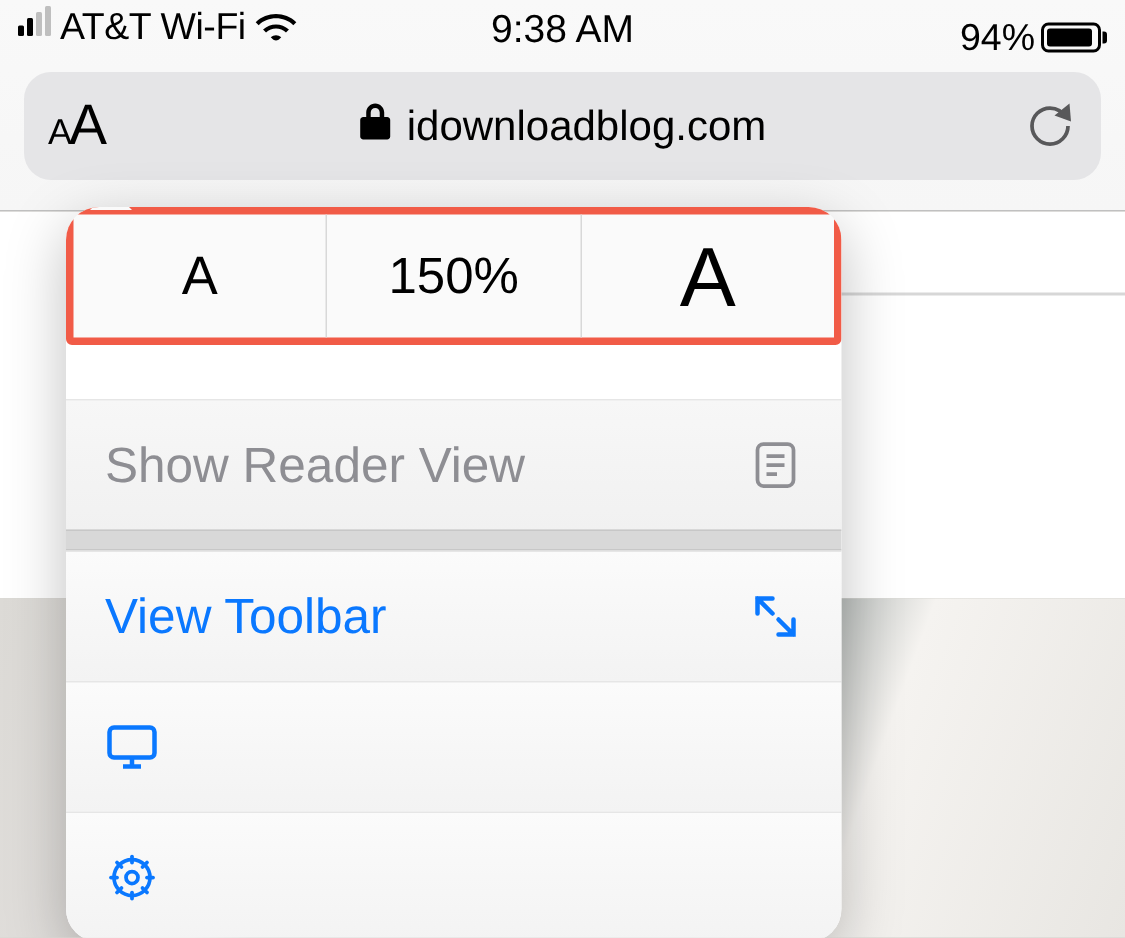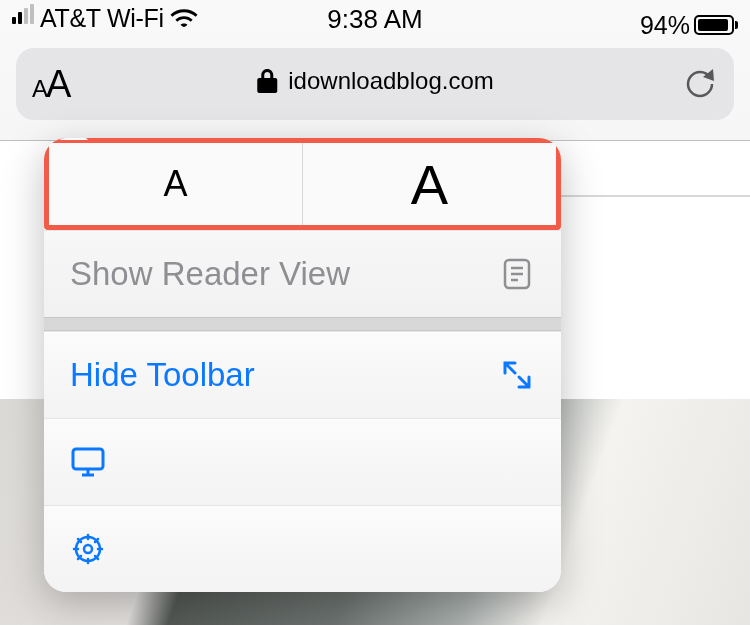--- a/index.html
+++ b/index.html
@@ -119,23 +119,23 @@
     }
     .aa-icon .big-a {
       font-size: 38px;
       margin-left: -2px;
     }
     .url-center {
       position: absolute;
       left: 50%;
       transform: translateX(-50%);
       display: flex;
-      align-items: flex-start;
+      align-items: center;
       gap: 10px;
-      font-size: 24px;
+      font-size: 28px;
       color: #000;
     }
     .url-right {
       margin-left: auto;
     }
     .content-bg {
       position: absolute;
       top: 141px;
       left: 0;
       right: 0;
@@ -214,20 +214,21 @@
       display: flex;
       align-items: center;
       justify-content: space-between;
       padding: 0 26px;
       font-size: 33px;
       border-top: 1px solid #e6e6e6;
     }
     .row-reader {
       background: linear-gradient(to bottom, #f7f7f7, #f1f1f1);
       color: #8e8e93;
+      margin-top: 36px;
     }
     .row-blue {
       color: #0a78ff;
       background: linear-gradient(to bottom, #fbfbfb, #f3f3f3);
     }
     .thick-sep {
       height: 14px;
       background: #d8d8d8;
       border-top: 1px solid #c7c7c7;
       border-bottom: 1px solid #c7c7c7;
@@ -297,36 +298,37 @@
   <div class="white-strip">
     <div class="gray-line"></div>
   </div>
   <div class="image-area"></div>
 </div>
 
 <div class="popover">
   <div class="popover-arrow"></div>
   <div class="size-row">
     <div class="size-cell size-small">A</div>
+    <div class="size-cell size-pct">150%</div>
     <div class="size-cell size-big">A</div>
   </div>
   <div class="menu-row row-reader">
     <span>Show Reader View</span>
     <span class="row-icon">
       <svg width="28" height="32" viewBox="0 0 28 32">
           <rect x="2" y="2" width="24" height="28" rx="4" fill="none" stroke="#8e8e93" stroke-width="2.5"></rect>
           <line x1="8" y1="10" x2="20" y2="10" stroke="#8e8e93" stroke-width="2.5"></line>
           <line x1="8" y1="16" x2="20" y2="16" stroke="#8e8e93" stroke-width="2.5"></line>
           <line x1="8" y1="22" x2="15" y2="22" stroke="#8e8e93" stroke-width="2.5"></line>
         </svg>
     </span>
   </div>
   <div class="thick-sep"></div>
   <div class="menu-row row-blue">
-    <span>Hide Toolbar</span>
+    <span>View Toolbar</span>
     <span class="row-icon">
       <svg width="32" height="32" viewBox="0 0 32 32" fill="none" stroke="#0a78ff" stroke-width="3" stroke-linecap="round">
           <path d="M4 14V4h10M4 4l10 10"></path>
           <path d="M28 18v10H18M28 28L18 18"></path>
         </svg>
     </span>
   </div>
   <div class="menu-row row-blue">
     <span class="row-icon">
       <svg width="36" height="32" viewBox="0 0 36 32" fill="none" stroke="#0a78ff" stroke-width="3">

